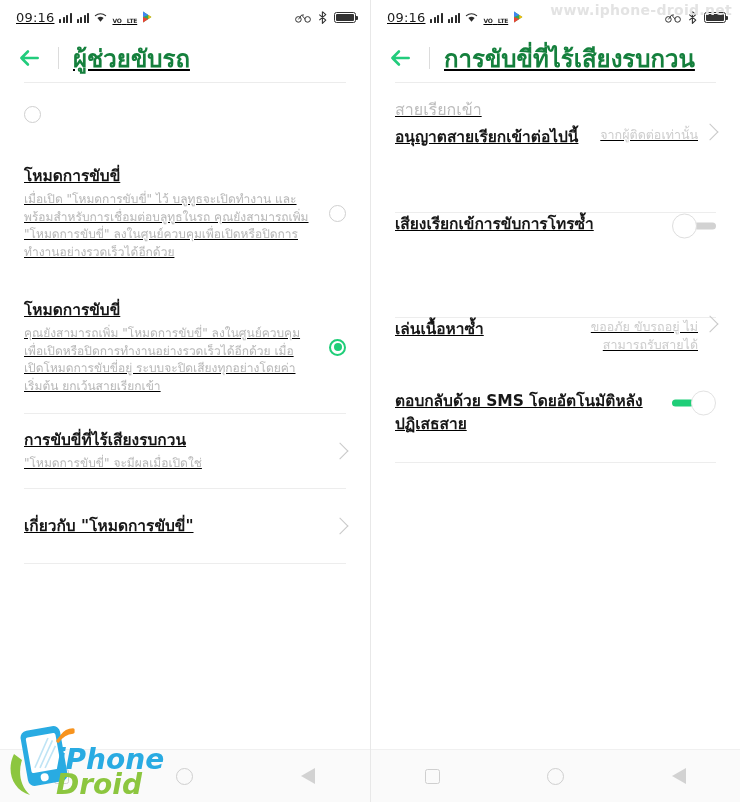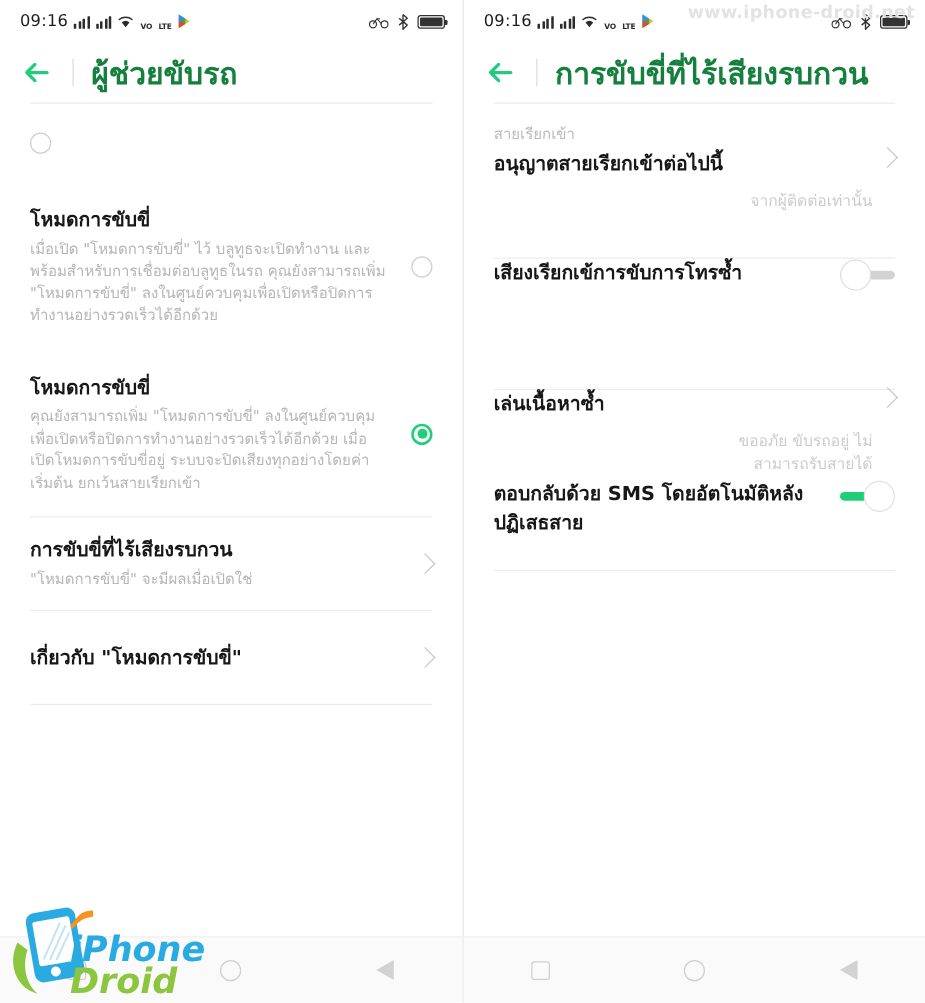--- a/index.html
+++ b/index.html
@@ -11,20 +11,21 @@
     width: 740px;
     height: 802px;
     font-family: "DejaVu Sans", "Liberation Sans", sans-serif;
     overflow: hidden;
     position: relative;
   }
   .screens {
     display: flex;
     width: 740px;
     height: 578px;
+    text-decoration: underline;
   }
   .phone {
     width: 370px;
     height: 802px;
     position: relative;
     background: #ffffff;
     display: flex;
     flex-direction: column;
     box-sizing: border-box;
   }
@@ -218,21 +219,21 @@
 
   
   .l-row0 { height: 62px; }
   .l-row1 { min-height: 140px; padding-top: 10px; padding-bottom: 14px; }
   .l-row2 { min-height: 128px; padding-top: 10px; padding-bottom: 14px; }
   .l-row3 { height: 74px; }
   .l-row4 { height: 74px; }
 
   
   .section-label {
-    font-size: 12px;
+    font-size: 16px;
     color: #bcbcbc;
     padding: 14px 24px 4px 24px;
   }
   .r-row {
     display: flex;
     align-items: flex-start;
     padding: 0 24px;
     box-sizing: border-box;
     cursor: pointer;
   }
@@ -249,21 +250,20 @@
     line-height: 17.5px;
     margin-top: 3px;
   }
   .r-value {
     font-size: 12.5px;
     color: #cccccc;
     text-align: right;
     line-height: 18px;
     flex: none;
     max-width: 128px;
-    margin-top: 32px;
   }
   .r-row-1 { height: 86px; }
   .r-row-2 { height: 104px; }
   .r-row-3 { height: 72px; }
   .r-row-4 { height: 72px; }
 
   .switch {
     position: relative;
     width: 44px;
     height: 26px;

